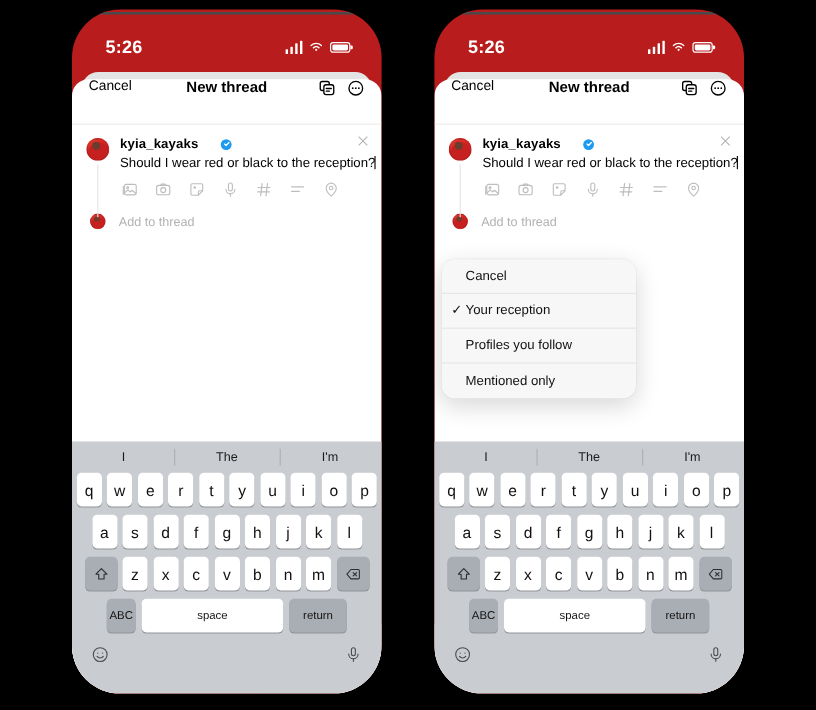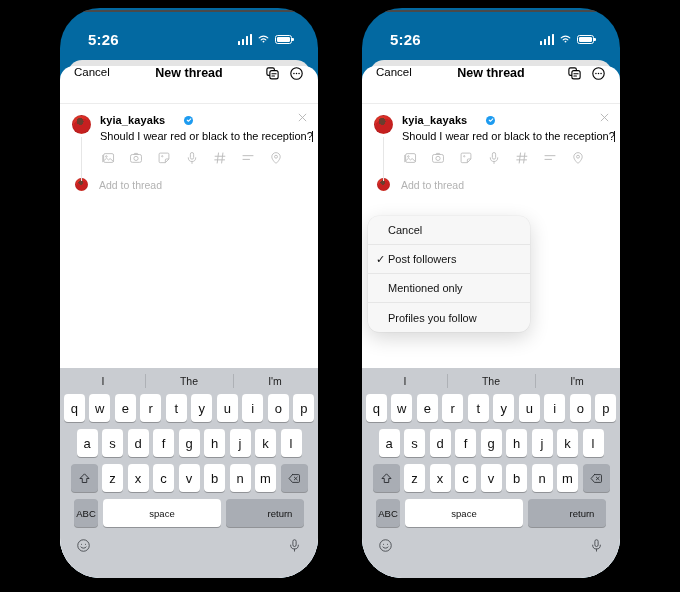--- a/index.html
+++ b/index.html
@@ -7,21 +7,21 @@
     width:680px;height:592px;background:#000;
     font-family:"Liberation Sans",sans-serif;
     -webkit-font-smoothing:antialiased;
     overflow:hidden;position:relative;
   }
   .stage{position:absolute;inset:0;}
 
   
   .phone{
     position:absolute;top:8px;width:258px;height:570px;
-    background:#0369a1;border-radius:40px;overflow:hidden;
+    background:#b91c1c;border-radius:40px;overflow:hidden;
   }
   .phone.left{left:60px;}
   .phone.right{left:362px;}
   .bezel-line{
     position:absolute;top:2px;left:14px;right:14px;height:2px;
     background:#4a4a4a;border-radius:2px;
   }
 
   
   .statusbar{
@@ -150,21 +150,21 @@
     width:21px;height:28px;background:#fff;border-radius:4px;
     display:flex;align-items:center;justify-content:center;
     font-size:13px;color:#111;box-shadow:0 1px 0 rgba(0,0,0,.28);
   }
   .krow.r2{padding-left:0;}
   .key.wide{width:27px;background:#a9adb4;}
   .key.fn{background:#a9adb4;}
   .krow.r4{gap:5px;margin-top:3px;}
   .key.abc{width:24px;height:28px;background:#a9adb4;font-size:9.5px;}
   .key.space{width:118px;height:28px;font-size:9.5px;}
-  .key.ret{width:48px;height:28px;background:#a9adb4;font-size:9.5px;padding-left:30px;}
+  .key.ret{width:48px;height:28px;background:#a9adb4;font-size:9.5px;}
   .kbar{
     display:flex;align-items:center;justify-content:space-between;
     padding:4px 16px 0 16px;
   }
   .kbar svg{width:15px;height:15px;display:block;color:#4a4d52;}
   .key svg{width:13px;height:13px;display:block;color:#2a2d31;}
 </style>
 </head>
 <body>
 
@@ -520,29 +520,29 @@
         </div>
       </div>
 
       <div class="dropdown">
         <div class="dd-item">
           <span class="dd-check"></span>
           <span class="dd-label">Cancel</span>
         </div>
         <div class="dd-item">
           <span class="dd-check">✓</span>
-          <span class="dd-label">Post followers</span>
+          <span class="dd-label">Your reception</span>
+        </div>
+        <div class="dd-item">
+          <span class="dd-check"></span>
+          <span class="dd-label">Profiles you follow</span>
         </div>
         <div class="dd-item">
           <span class="dd-check"></span>
           <span class="dd-label">Mentioned only</span>
-        </div>
-        <div class="dd-item">
-          <span class="dd-check"></span>
-          <span class="dd-label">Profiles you follow</span>
         </div>
       </div>
 
       <div class="footer">
         <span class="reply-text">Anyone can reply &amp; quote</span>
         <button class="post-btn">Post</button>
       </div>
     </div>
 
     <div class="keyboard">

